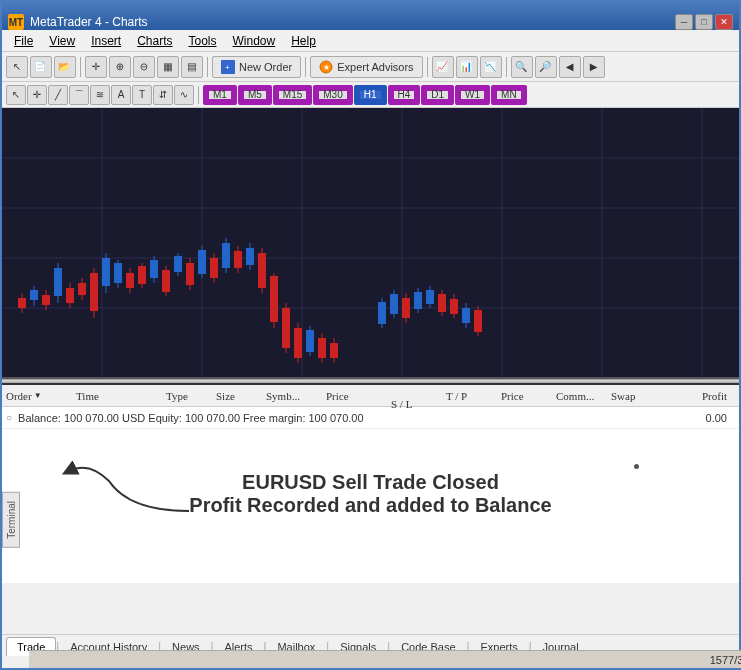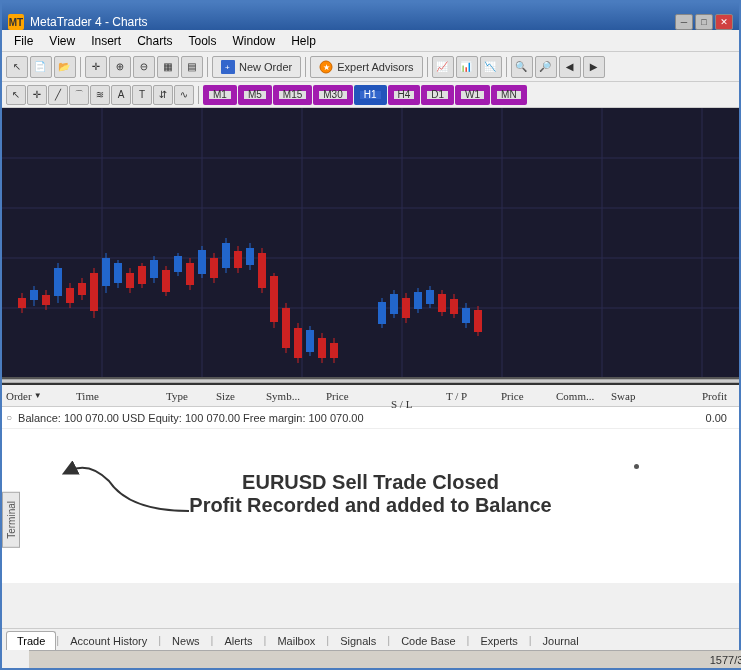--- a/index.html
+++ b/index.html
@@ -75,20 +75,21 @@
       display: flex;
       align-items: center;
       padding: 0 4px;
       border-bottom: 1px solid #ccc;
     }
     .menu-item {
       padding: 2px 8px;
       font-size: 12px;
       cursor: pointer;
       color: #000;
+      text-decoration: underline;
     }
 
     
     .toolbar {
       width: 100%;
       height: 30px;
       background: #f0f0f0;
       display: flex;
       align-items: center;
       padding: 0 4px;
@@ -288,21 +289,21 @@
     
     .tab-bar {
       width: 100%;
       height: 22px;
       background: #f0f0f0;
       display: flex;
       align-items: flex-end;
       padding: 0 4px;
       border-top: 1px solid #ccc;
       position: absolute;
-      bottom: 18px;
+      bottom: 12px;
     }
     .tab-item {
       padding: 3px 10px;
       font-size: 11px;
       cursor: pointer;
       color: #333;
       border: 1px solid transparent;
       border-bottom: none;
       border-radius: 3px 3px 0 0;
       background: transparent;

